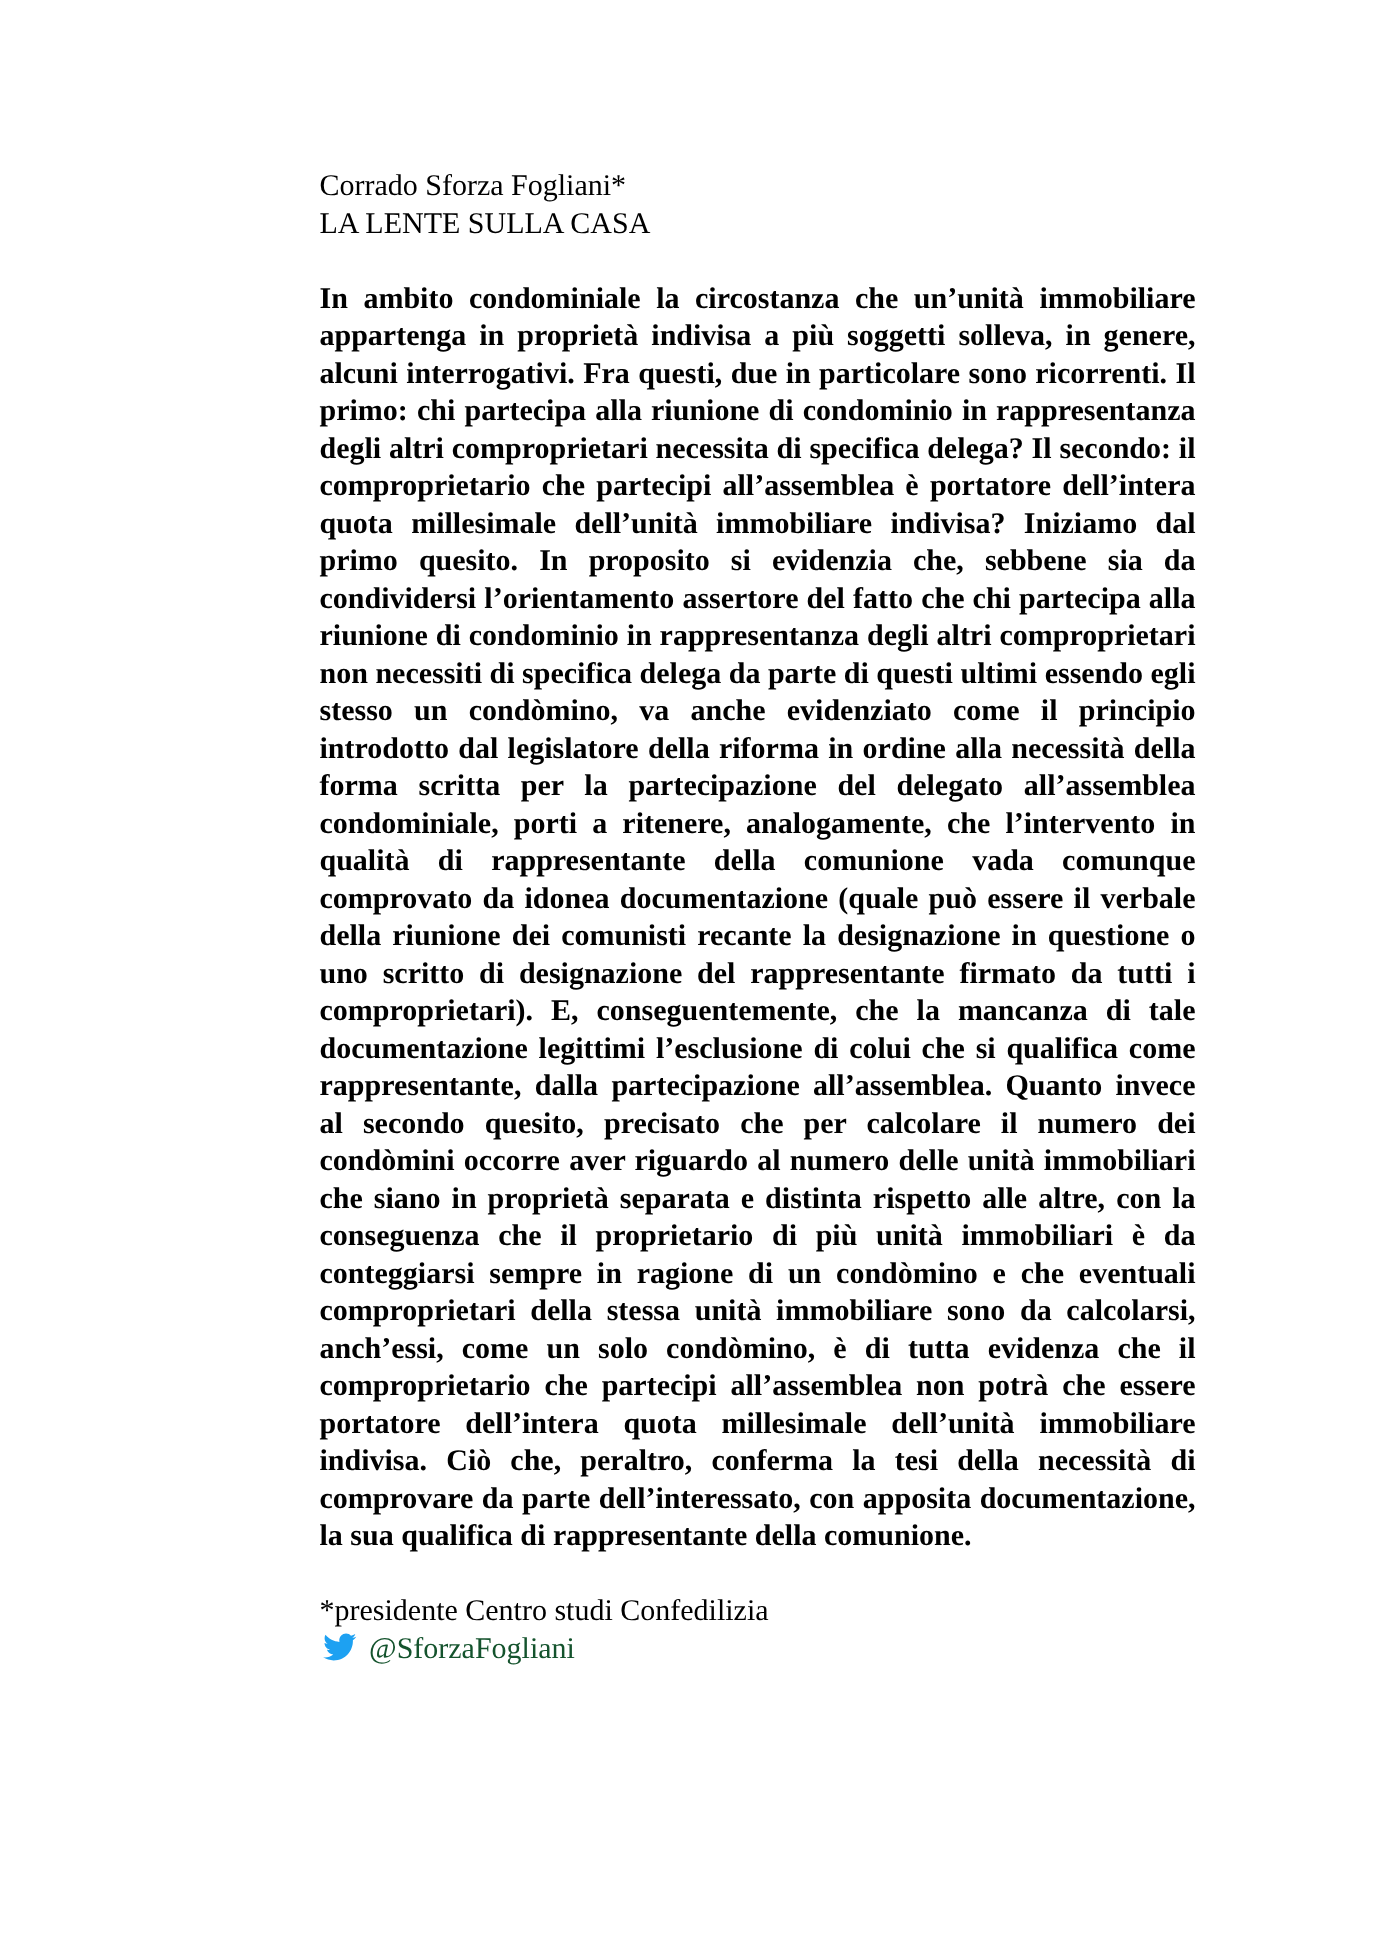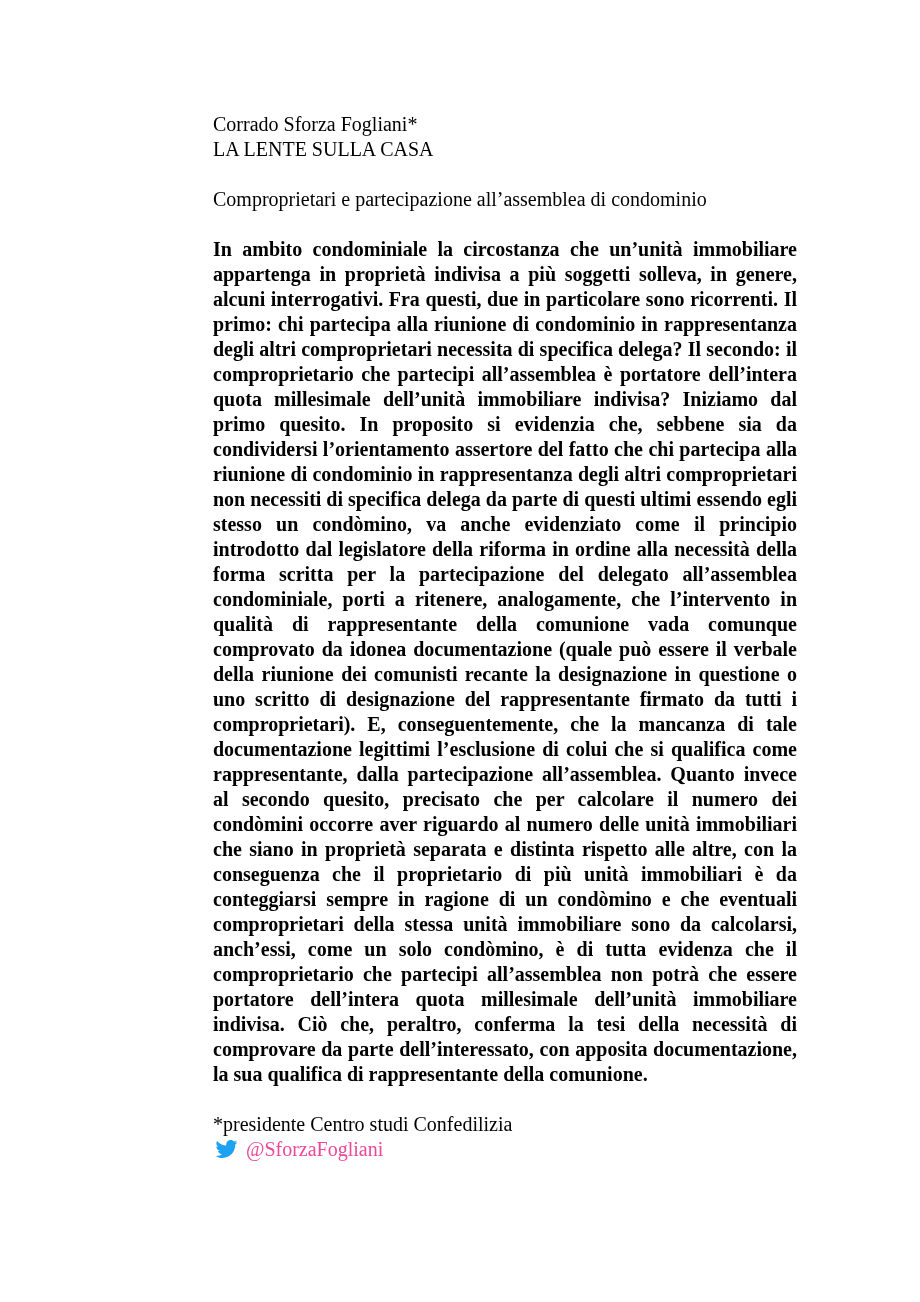--- a/index.html
+++ b/index.html
@@ -50,35 +50,34 @@
     vertical-align: -4px;
     margin-right: 6px;
   }
   .twitter-icon svg {
     width: 100%;
     height: 100%;
     display: block;
   }
   .twitter-handle {
     text-decoration: none;
-    color: #ec4899;
+    color: #14532d;
   }
 </style>
 </head>
 <body>
 
 <div class="page">
   <div class="content">
 
     <div class="title-block">
       <div>Corrado Sforza Fogliani*</div>
       <div>LA LENTE SULLA CASA</div>
     </div>
 
-    <div class="subtitle">Comproprietari e partecipazione all’assemblea di condominio</div>
 
     <div class="body-text">In ambito condominiale la circostanza che un’unità immobiliare appartenga in proprietà indivisa a più soggetti solleva, in genere, alcuni interrogativi. Fra questi, due in particolare sono ricorrenti. Il primo: chi partecipa alla riunione di condominio in rappresentanza degli altri comproprietari necessita di specifica delega? Il secondo: il comproprietario che partecipi all’assemblea è portatore dell’intera quota millesimale dell’unità immobiliare indivisa? Iniziamo dal primo quesito. In proposito si evidenzia che, sebbene sia da condividersi l’orientamento assertore del fatto che chi partecipa alla riunione di condominio in rappresentanza degli altri comproprietari non necessiti di specifica delega da parte di questi ultimi essendo egli stesso un condòmino, va anche evidenziato come il principio introdotto dal legislatore della riforma in ordine alla necessità della forma scritta per la partecipazione del delegato all’assemblea condominiale, porti a ritenere, analogamente, che l’intervento in qualità di rappresentante della comunione vada comunque comprovato da idonea documentazione (quale può essere il verbale della riunione dei comunisti recante la designazione in questione o uno scritto di designazione del rappresentante firmato da tutti i comproprietari). E, conseguentemente, che la mancanza di tale documentazione legittimi l’esclusione di colui che si qualifica come rappresentante, dalla partecipazione all’assemblea. Quanto invece al secondo quesito, precisato che per calcolare il numero dei condòmini occorre aver riguardo al numero delle unità immobiliari che siano in proprietà separata e distinta rispetto alle altre, con la conseguenza che il proprietario di più unità immobiliari è da conteggiarsi sempre in ragione di un condòmino e che eventuali comproprietari della stessa unità immobiliare sono da calcolarsi, anch’essi, come un solo condòmino, è di tutta evidenza che il comproprietario che partecipi all’assemblea non potrà che essere portatore dell’intera quota millesimale dell’unità immobiliare indivisa. Ciò che, peraltro, conferma la tesi della necessità di comprovare da parte dell’interessato, con apposita documentazione, la sua qualifica di rappresentante della comunione.</div>
 
     <div class="footer">
       <div>*presidente Centro studi Confedilizia</div>
       <div class="twitter-line">
         <span class="twitter-icon">
           <svg viewBox="0 0 24 24" xmlns="http://www.w3.org/2000/svg" aria-hidden="true">
             <path fill="#1DA1F2" d="M23.954 4.569c-.885.389-1.83.654-2.825.775 1.014-.611 1.794-1.574 2.163-2.723-.951.555-2.005.959-3.127 1.184-.896-.959-2.173-1.559-3.591-1.559-2.717 0-4.92 2.203-4.92 4.917 0 .39.045.765.127 1.124-4.09-.205-7.715-2.169-10.141-5.138-.427.722-.666 1.561-.666 2.475 0 1.71.87 3.213 2.188 4.096-.807-.026-1.566-.248-2.228-.616v.061c0 2.385 1.693 4.374 3.946 4.827-.413.111-.849.171-1.296.171-.314 0-.615-.03-.916-.086.631 1.953 2.445 3.377 4.604 3.417-1.68 1.319-3.809 2.105-6.102 2.105-.39 0-.779-.023-1.17-.067 2.189 1.394 4.768 2.209 7.557 2.209 9.054 0 13.999-7.496 13.999-13.986 0-.209 0-.42-.015-.63.961-.689 1.8-1.56 2.46-2.548l-.047-.02z"></path>
           </svg>

